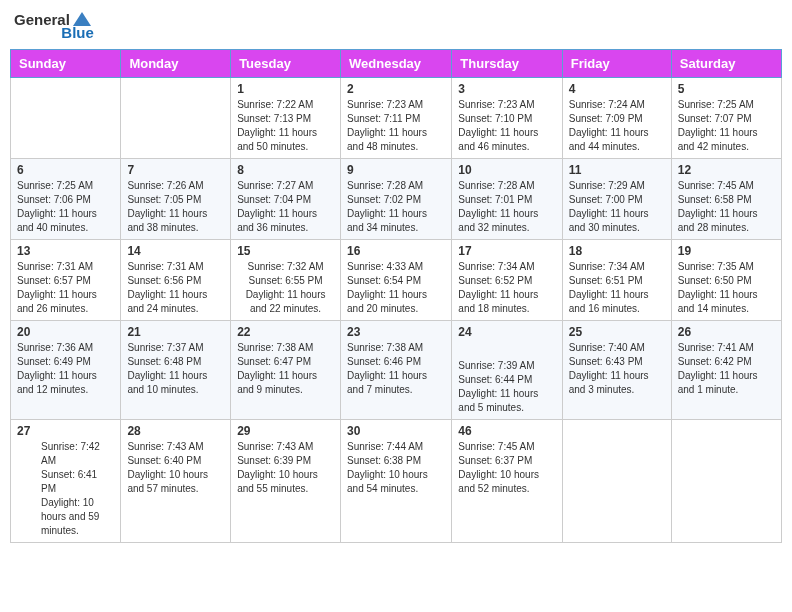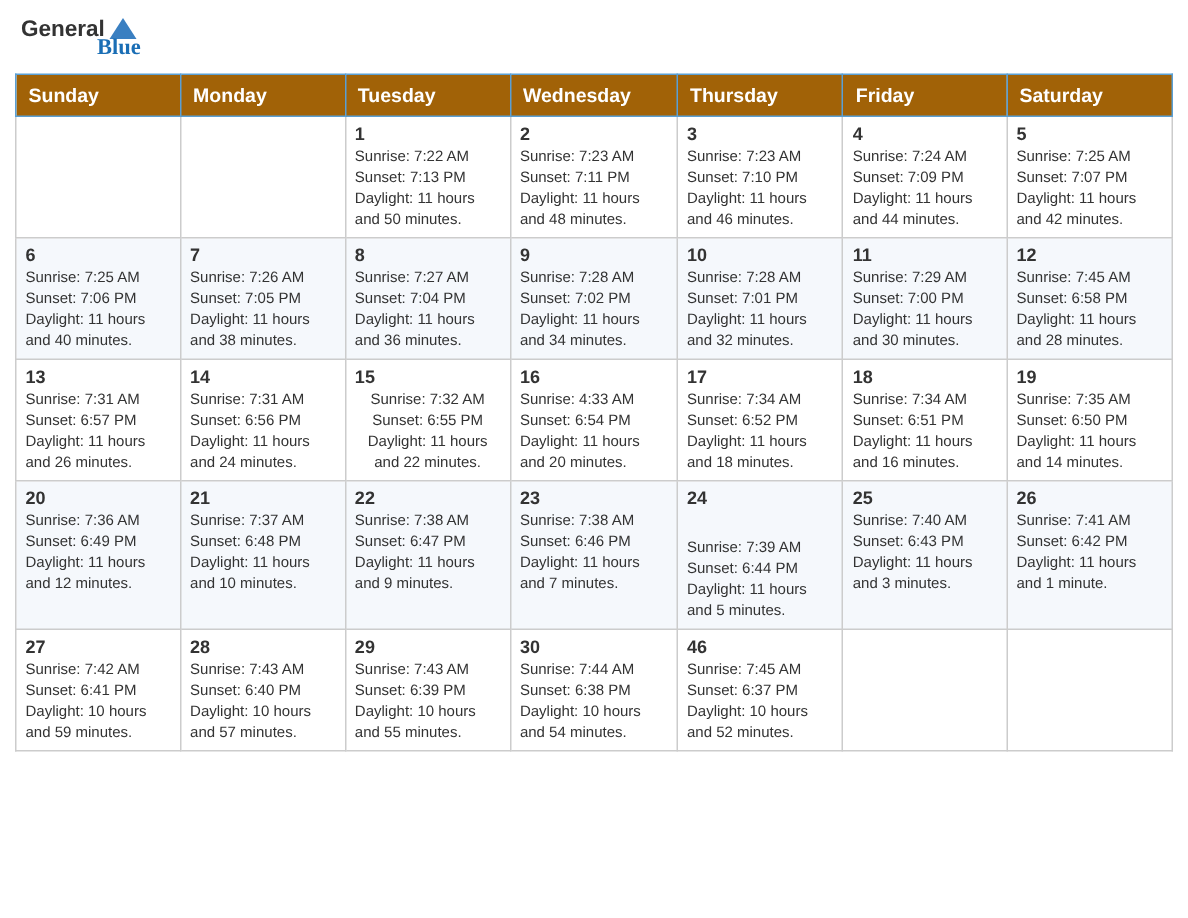--- a/index.html
+++ b/index.html
@@ -30,21 +30,21 @@
       font-size: 14px;
       color: #555;
       font-weight: normal;
     }
     .calendar-table {
       width: 100%;
       border-collapse: collapse;
       border: 1px solid #ccc;
     }
     .calendar-table th {
-      background-color: #a16207;
+      background-color: #d946ef;
       color: #fff;
       text-align: left;
       padding: 6px 8px;
       font-size: 13px;
       font-weight: bold;
       border: 1px solid #5a9fd4;
     }
     .calendar-table td {
       vertical-align: top;
       border: 1px solid #ccc;
@@ -89,21 +89,21 @@
 <body>
 
 <div class="header">
   <div class="logo-wrapper">
     <div class="logo-line">
       <span style="font-size:15px;font-weight:bold;color:#333;">General</span>
       <svg width="22" height="18" viewBox="0 0 22 18" style="margin: 0 1px;">
         <polygon points="11,2 20,16 2,16" fill="#3a7fc1"></polygon>
       </svg>
     </div>
-    <span style="font-size:15px;font-weight:bold;color:#1a6eb5;margin-top:-4px;display:block;font-family:Liberation Serif, serif;">Blue</span>
+    <span style="font-size:15px;font-weight:bold;color:#1a6eb5;margin-top:-4px;display:block;">Blue</span>
   </div>
 </div>
 
 <table class="calendar-table">
   <thead>
     <tr>
     <th>Sunday</th>
         <th>Monday</th>
         <th>Tuesday</th>
         <th>Wednesday</th>
@@ -275,21 +275,21 @@
         <td>
           <span class="day-number">26</span>
           <div class="day-info" style="white-space: pre-line;">Sunrise: 7:41 AM
 Sunset: 6:42 PM
 Daylight: 11 hours and 1 minute.</div>
         </td>
       </tr>
       <tr>
         <td>
           <span class="day-number">27</span>
-          <div class="day-info" style="white-space: pre-line;">Sunrise: 7:42 AM
+          <div class="day-info" style="white-space: pre-line; margin-left: 24px;">Sunrise: 7:42 AM
 Sunset: 6:41 PM
 Daylight: 10 hours and 59 minutes.</div>
         </td>
         <td>
           <span class="day-number">28</span>
           <div class="day-info" style="white-space: pre-line;">Sunrise: 7:43 AM
 Sunset: 6:40 PM
 Daylight: 10 hours and 57 minutes.</div>
         </td>
         <td>

